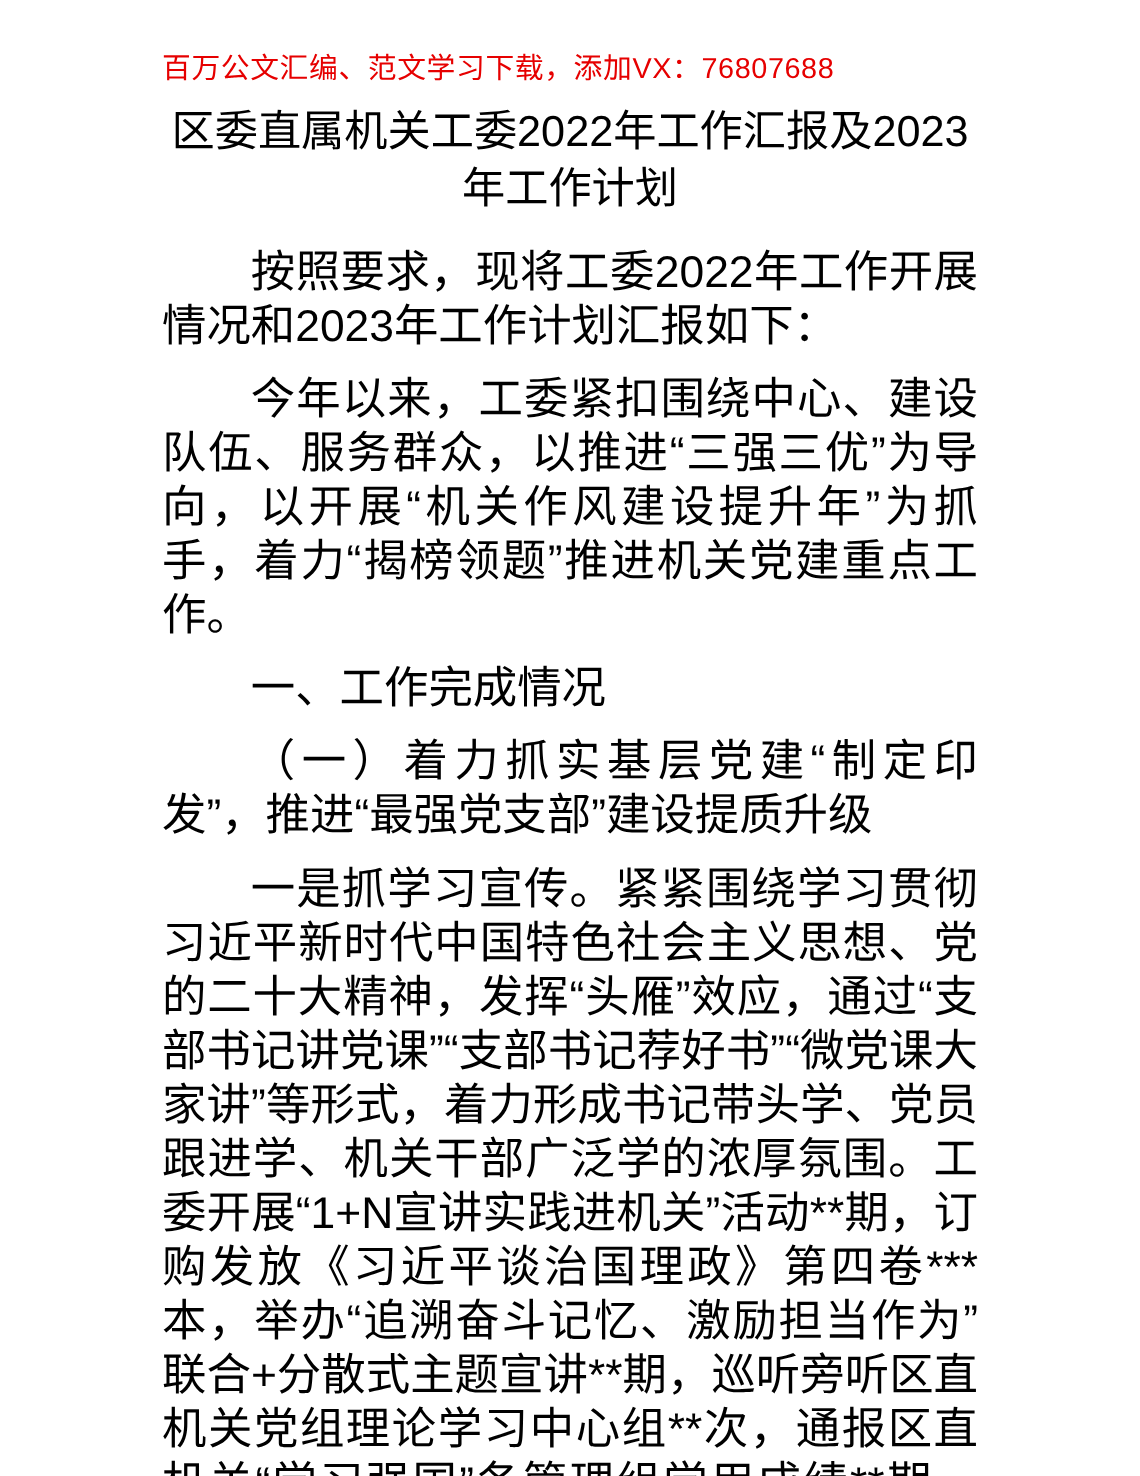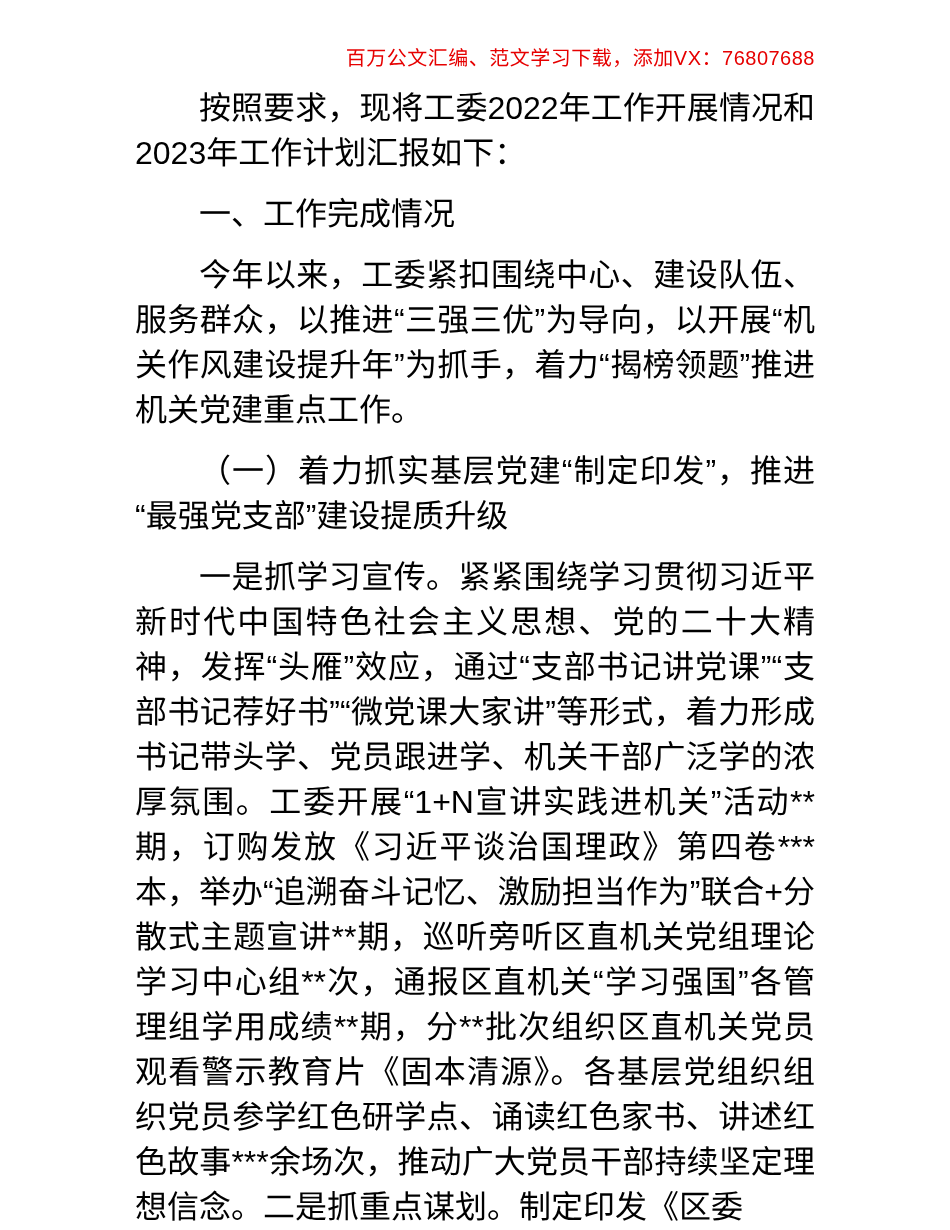--- a/index.html
+++ b/index.html
@@ -13,61 +13,62 @@
   }
   .page {
     box-sizing: border-box;
     width: 950px;
     height: 1230px;
     padding: 44px 135px 0 135px;
     background: #ffffff;
     color: #000000;
   }
   .notice {
-    text-align: right;
+    text-align: left;
     color: #e60000;
-    font-size: 20px;
+    font-size: 24px;
     line-height: 28px;
     letter-spacing: 0.5px;
     margin: 0 0 14px 0;
   }
   .title {
     font-size: 36px;
     font-weight: normal;
     text-align: center;
     line-height: 47px;
     margin: 0 0 24px 0;
     color: #000000;
   }
   .para {
-    font-size: 32px;
+    font-size: 37px;
     line-height: 45px;
     text-align: justify;
     text-justify: inter-ideograph;
     word-break: break-all;
     overflow-wrap: anywhere;
     text-indent: 2em;
     margin: 16px 0 0 0;
     color: #000000;
   }
   .para.first {
     margin-top: 0;
   }
 </style>
 </head>
 <body>
 
 <div class="page">
 
   <div class="notice">百万公文汇编、范文学习下载，添加VX：76807688</div>
 
+  <h1 class="title">区委直属机关工委2022年工作汇报及2023年工作计划</h1>
 
   <p class="para first">按照要求，现将工委2022年工作开展情况和2023年工作计划汇报如下：</p>
 
+  <p class="para">今年以来，工委紧扣围绕中心、建设队伍、服务群众，以推进“三强三优”为导向，以开展“机关作风建设提升年”为抓手，着力“揭榜领题”推进机关党建重点工作。</p>
+
   <p class="para">一、工作完成情况</p>
-
-  <p class="para">今年以来，工委紧扣围绕中心、建设队伍、服务群众，以推进“三强三优”为导向，以开展“机关作风建设提升年”为抓手，着力“揭榜领题”推进机关党建重点工作。</p>
 
   <p class="para">（一）着力抓实基层党建“制定印发”，推进“最强党支部”建设提质升级</p>
 
   <p class="para">一是抓学习宣传。紧紧围绕学习贯彻习近平新时代中国特色社会主义思想、党的二十大精神，发挥“头雁”效应，通过“支部书记讲党课”“支部书记荐好书”“微党课大家讲”等形式，着力形成书记带头学、党员跟进学、机关干部广泛学的浓厚氛围。工委开展“1+N宣讲实践进机关”活动**期，订购发放《习近平谈治国理政》第四卷***本，举办“追溯奋斗记忆、激励担当作为”联合+分散式主题宣讲**期，巡听旁听区直机关党组理论学习中心组**次，通报区直机关“学习强国”各管理组学用成绩**期，分**批次组织区直机关党员观看警示教育片《固本清源》。各基层党组织组织党员参学红色研学点、诵读红色家书、讲述红色故事***余场次，推动广大党员干部持续坚定理想信念。二是抓重点谋划。制定印发《区委</p>
 
 </div>
 
 </body></html>

